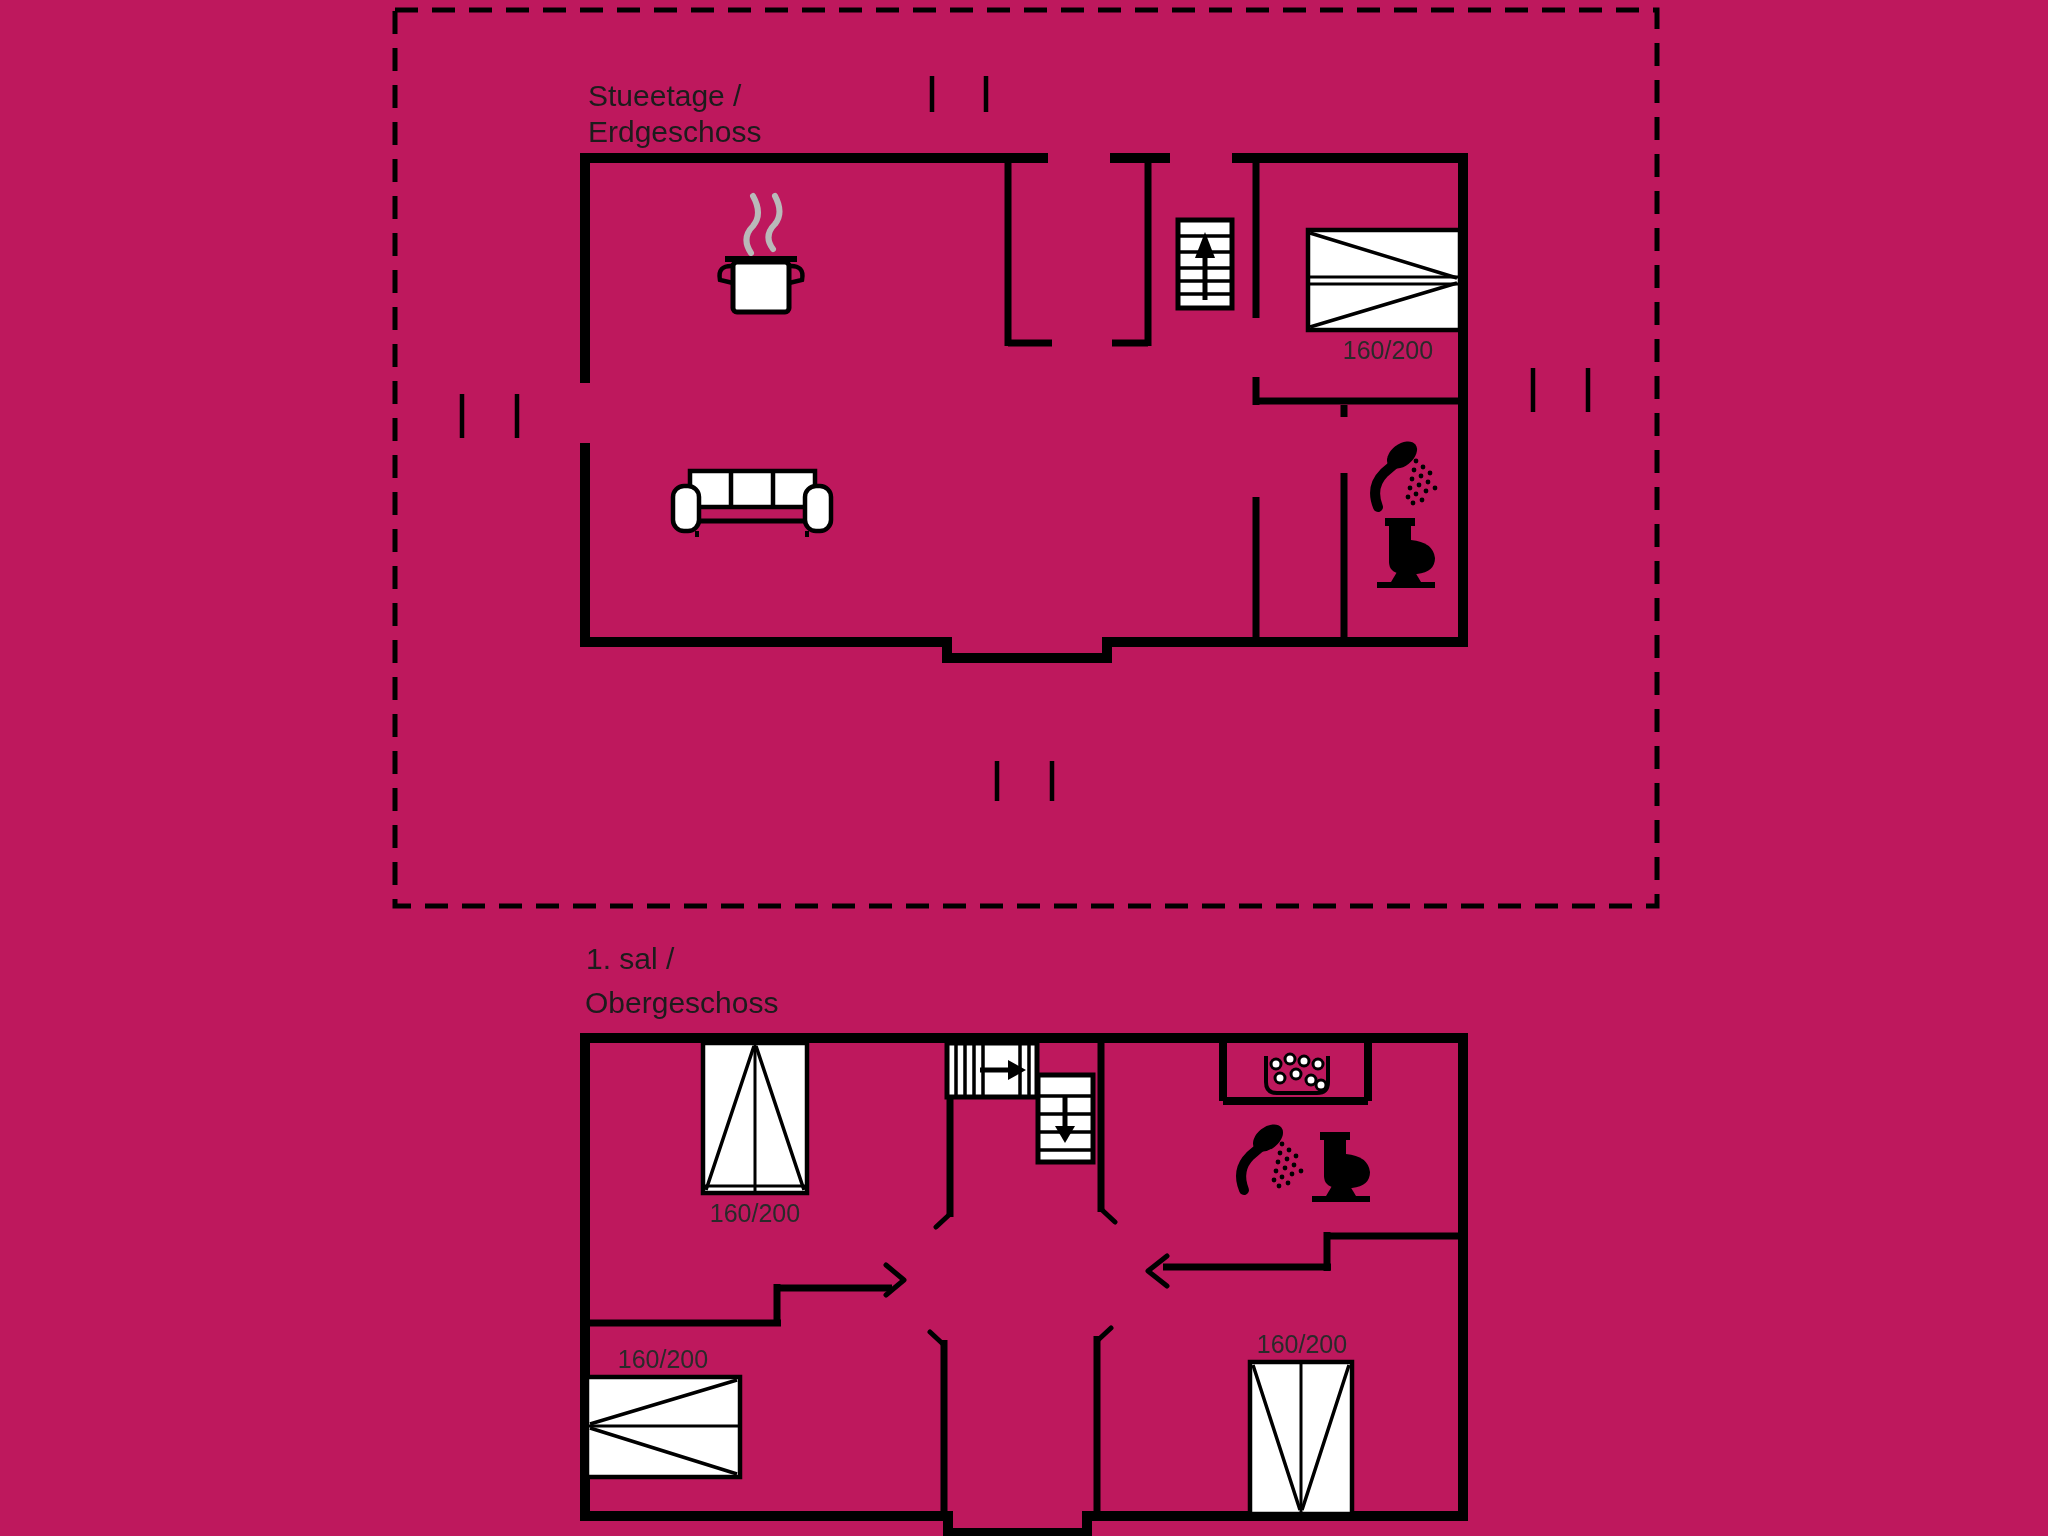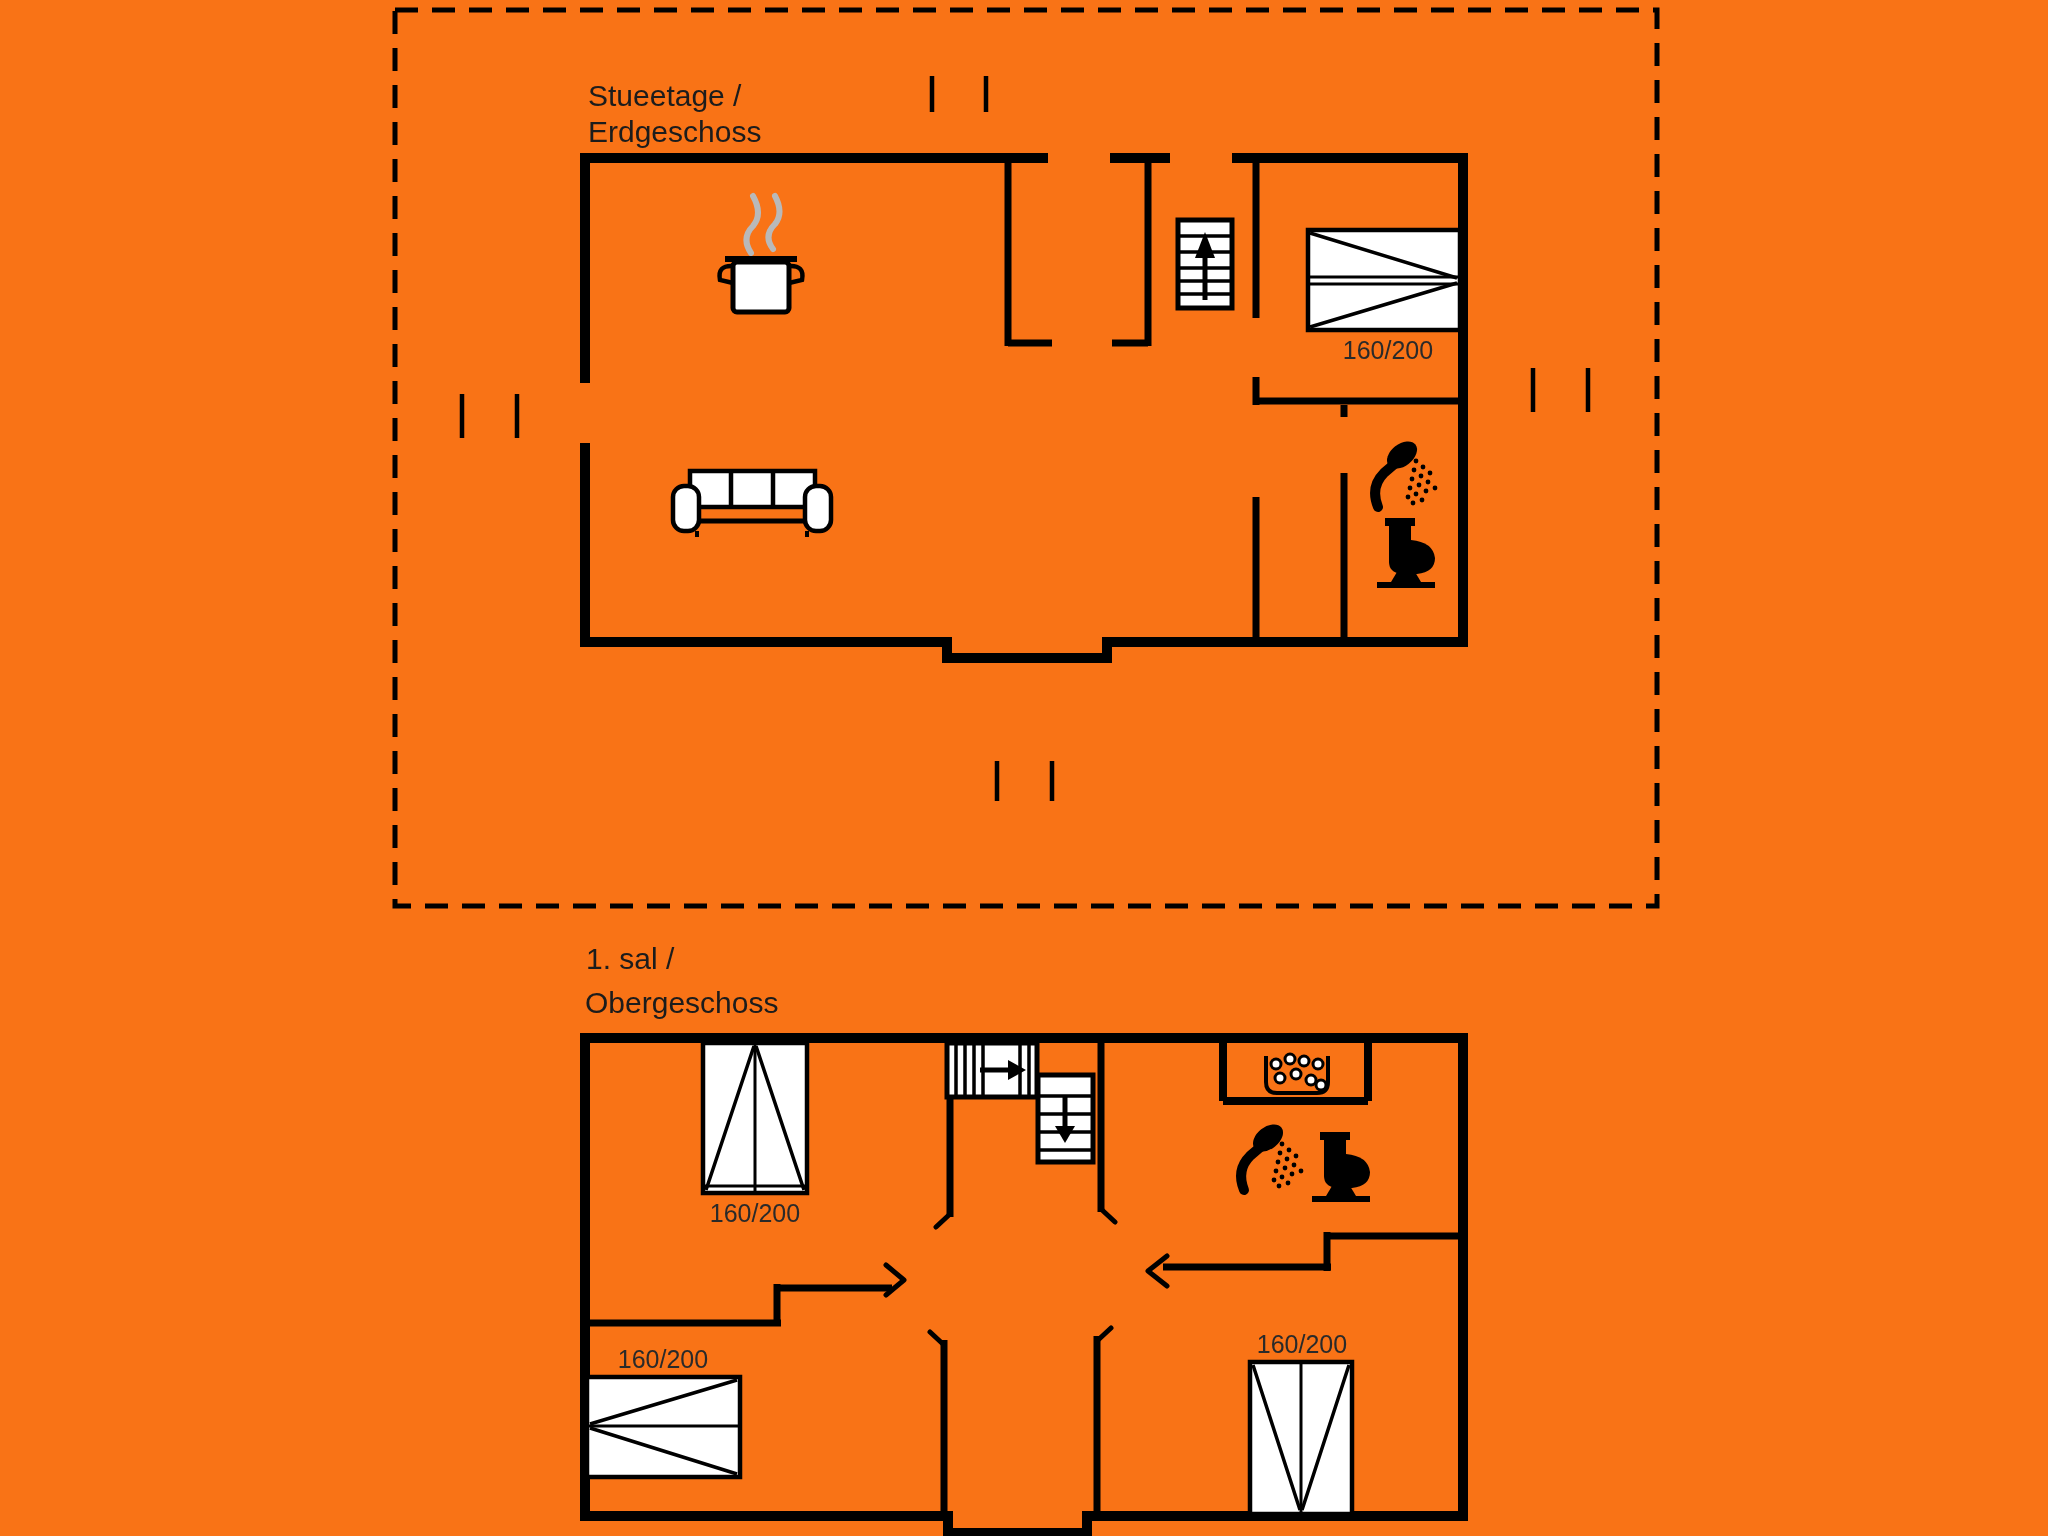--- a/index.html
+++ b/index.html
@@ -1,16 +1,16 @@
 <!DOCTYPE html>
 <html><head>
 <meta charset="utf-8">
 <style>
   html,body{margin:0;padding:0;background:#fff;}
-  .canvas{position:relative;width:2048px;height:1536px;background:#f97316;overflow:hidden;
+  .canvas{position:relative;width:2048px;height:1536px;background:#be185d;overflow:hidden;
           font-family:"Liberation Sans", sans-serif;}
   svg{position:absolute;left:0;top:0;}
   text{font-family:"Liberation Sans", sans-serif;}
   .title-text{font-size:30px;fill:#1c1c1c;}
   .bed-label{font-size:25px;fill:#2a2a2a;text-anchor:middle;}
 </style>
 </head>
 <body>
 
 <div class="canvas">

